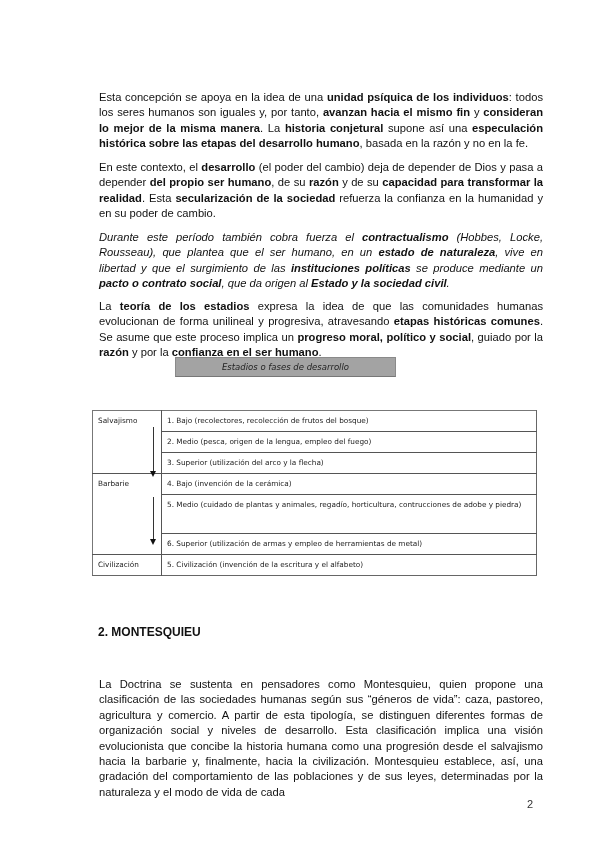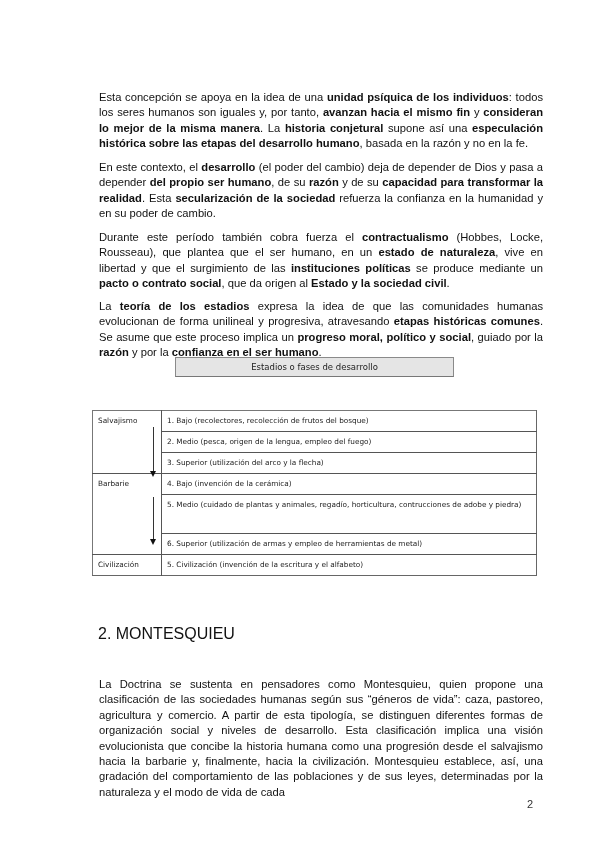--- a/index.html
+++ b/index.html
@@ -8,35 +8,35 @@
       position: absolute; left: 0; top: 0; width: 600px; height: 848px; background: #fff;
       font-family: "Liberation Sans", sans-serif; color: #111;
     }
     .para {
       position: absolute; left: 82px; width: 444px;
       font-size: 11.2px; line-height: 15.4px; text-align: justify; margin: 17px;
     }
     .para b { font-weight: bold; }
     #p1 { top: 73px; }
     #p2 { top: 143px; }
-    #p3 { top: 213px; }
+    #p3 { top: 213px; font-style: italic; }
     #p4 { top: 282px; }
     #p5 { top: 570px; }
     #p6 { top: 660px; }
 
     .heading {
-      position: absolute; left: 98px; top: 625px; font-size: 16px; font-weight: normal; margin: 0;
+      position: absolute; left: 98px; top: 625px; font-size: 12px; font-weight: bold; margin: 0;
       font-family: "Liberation Sans", sans-serif;
     }
 
     .caption-box {
-      position: absolute; left: 175px; top: 357px; width: 279px; height: 20px;
-      background: #e5e5e5; border: 1px solid #8a8a8a; border-bottom: 1.5px solid #777;
+      position: absolute; left: 175px; top: 357px; width: 221px; height: 20px;
+      background: #a3a3a3; border: 1px solid #8a8a8a; border-bottom: 1.5px solid #777;
       font-family: "DejaVu Sans", sans-serif; font-size: 8.5px; color: #222;
-      display: flex; align-items: center; justify-content: center; box-sizing: border-box;
+      display: flex; align-items: center; justify-content: center; box-sizing: border-box; font-style: italic;
     }
 
     .stage-table {
       position: absolute; left: 92px; top: 410px; width: 445px;
       border-collapse: collapse; font-family: "DejaVu Sans", sans-serif; font-size: 7.3px; color: #222;
       border-right: 1.5px solid #666; border-bottom: 1.5px solid #666; border-top: 1px solid #777; border-left: 1px solid #777;
     }
     .stage-table td { padding: 0 5px; vertical-align: top; }
     .stage-table td.stage { width: 58px; border-right: 1px solid #555; position: relative; }
     .stage-table tr.stage-start td.stage { border-top: 1px solid #555; }

